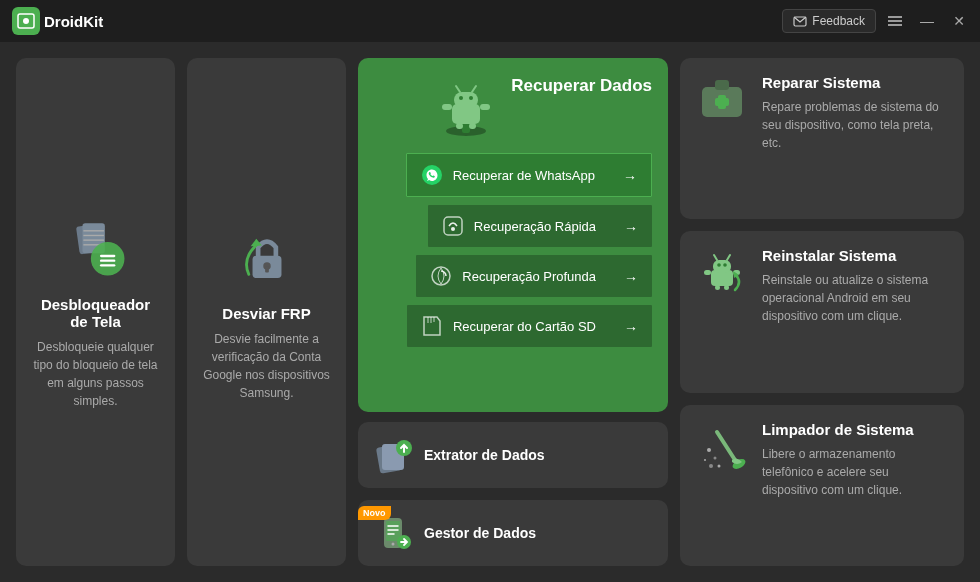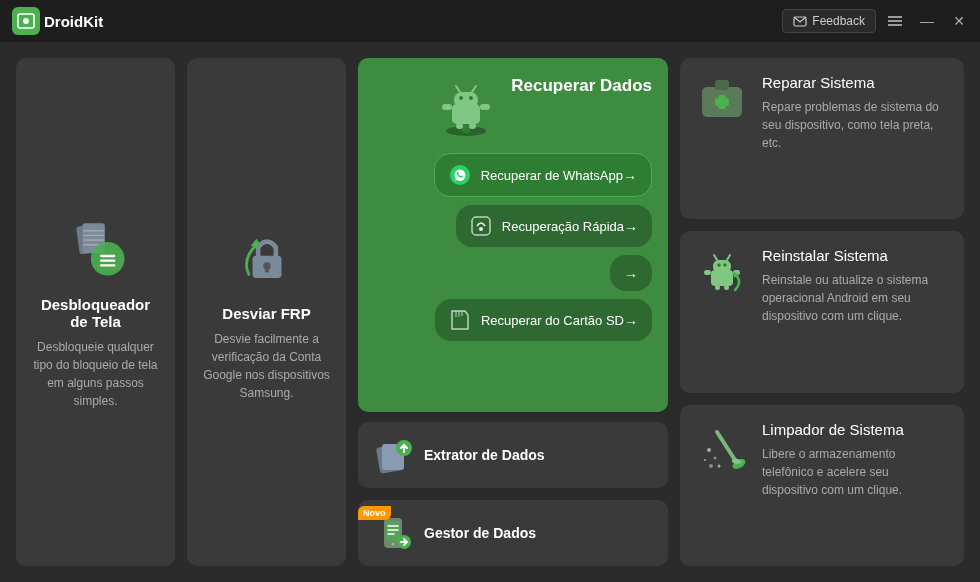--- a/index.html
+++ b/index.html
@@ -156,26 +156,27 @@
     #recover-desc {
       font-size: 12px;
       color: rgba(255,255,255,0.85);
       line-height: 1.5;
     }
     .recover-btn {
       display: flex;
       align-items: center;
       justify-content: space-between;
       background: rgba(0,0,0,0.25);
-      border-radius: 16px;
+      border-radius: 1px;
       padding: 10px 14px;
       margin-bottom: 8px;
       cursor: pointer;
       font-size: 13px;
       color: #fff;
+      gap: 28px;
     }
     .recover-btn.whatsapp-btn {
       background: #2e7d32;
       border: 1px solid #4caf50;
     }
     .recover-btn-left {
       display: flex;
       align-items: center;
       gap: 10px;
     }
@@ -227,21 +228,21 @@
       padding: 16px;
       display: flex;
       align-items: flex-start;
       gap: 14px;
       cursor: pointer;
       flex: 1;
     }
     .right-card-content {}
     .right-card-title {
       font-size: 15px;
-      font-weight: 400;
+      font-weight: 700;
       color: #fff;
       margin-bottom: 7px;
     }
     .right-card-desc {
       font-size: 12px;
       color: #aaa;
       line-height: 1.5;
     }
     .right-icon {
       flex-shrink: 0;
@@ -399,20 +400,28 @@
             <rect x="2" y="2" width="18" height="18" rx="4" fill="none" stroke="rgba(255,255,255,0.7)" stroke-width="1.5"></rect>
             <path d="M7 11 Q11 5 15 11" fill="none" stroke="rgba(255,255,255,0.9)" stroke-width="1.5"></path>
             <circle cx="11" cy="14" r="2" fill="rgba(255,255,255,0.9)"></circle>
           </svg>
           <span>Recuperação Rápida</span>
         </div>
         <span class="recover-arrow">→</span>
       </div>
 
       <div class="recover-btn">
+        <div class="recover-btn-left">
+          <svg width="22" height="22" viewBox="0 0 22 22">
+            <circle cx="11" cy="11" r="9" fill="none" stroke="rgba(255,255,255,0.7)" stroke-width="1.5"></circle>
+            <path d="M11 3 Q17 11 11 19 Q5 11 11 3Z" fill="none" stroke="rgba(255,255,255,0.7)" stroke-width="1"></path>
+            <path d="M11 6 A5 5 0 0 1 16 11" fill="none" stroke="rgba(255,255,255,0.9)" stroke-width="1.5"></path>
+          </svg>
+          <span>Recuperação Profunda</span>
+        </div>
         <span class="recover-arrow">→</span>
       </div>
 
       <div class="recover-btn">
         <div class="recover-btn-left">
           <svg width="22" height="22" viewBox="0 0 22 22">
             <path d="M6 2 L16 2 L19 6 L19 20 L3 20 L3 2 Z" fill="none" stroke="rgba(255,255,255,0.7)" stroke-width="1.5"></path>
             <line x1="7" y1="2" x2="7" y2="8" stroke="rgba(255,255,255,0.7)" stroke-width="1"></line>
             <line x1="10" y1="2" x2="10" y2="8" stroke="rgba(255,255,255,0.7)" stroke-width="1"></line>
             <line x1="13" y1="2" x2="13" y2="7" stroke="rgba(255,255,255,0.7)" stroke-width="1"></line>

